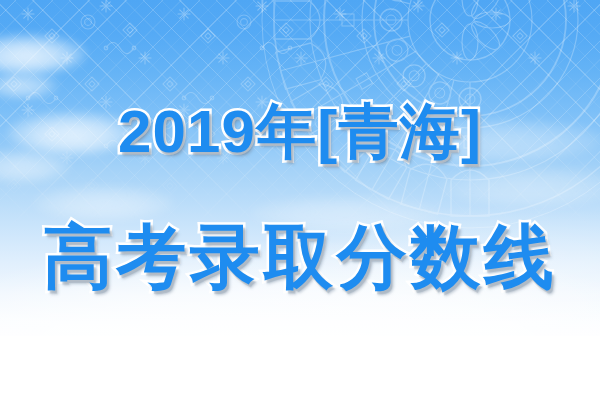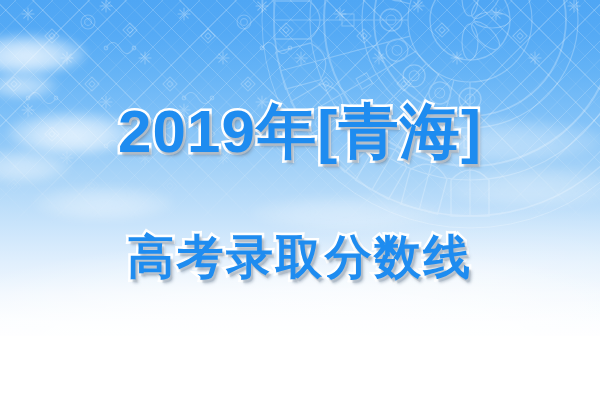--- a/index.html
+++ b/index.html
@@ -130,21 +130,21 @@
   }
 
   #line-year {
     top: 100px;
     font-size: 60px;
     line-height: 64px;
   }
 
   #line-main {
     top: 218px;
-    font-size: 47px;
+    font-size: 70px;
     line-height: 78px;
     letter-spacing: 0.05em;
   }
 </style>
 </head>
 <body>
 
 <div id="banner">
 
   <div class="layer lattice"></div>

